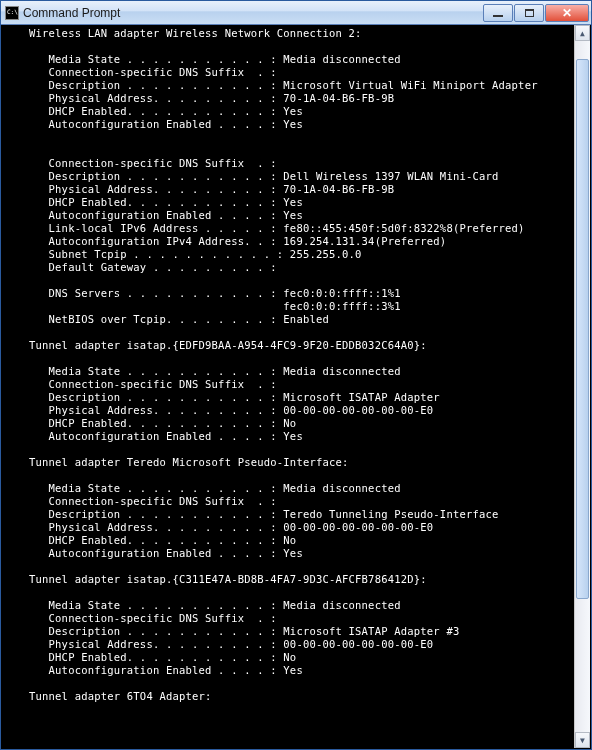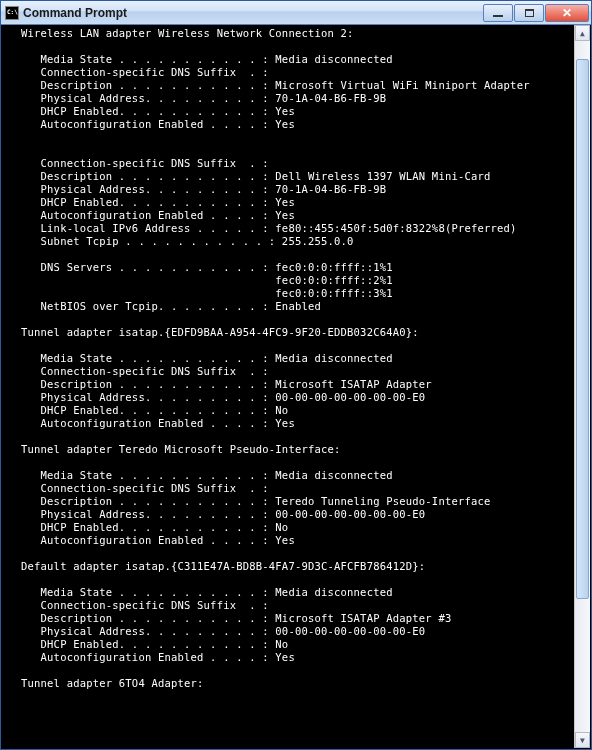--- a/index.html
+++ b/index.html
@@ -1,30 +1,30 @@
 <!DOCTYPE html>
 <html><head>
   <meta charset="utf-8">
   <style>
     * { margin: 0; padding: 0; box-sizing: border-box; }
     body { width: 592px; height: 750px; background: #fff; font-family: "Lucida Console", Monaco, monospace; overflow: hidden; }
     .window { width: 592px; height: 750px; border: 1px solid #2a5a9e; background: #000; position: relative; }
     .titlebar { height: 24px; background: linear-gradient(to bottom, #e8f0fb 0%, #d2e2f7 45%, #b8d1ee 46%, #cadef4 100%); display: flex; align-items: center; justify-content: space-between; border-bottom: 1px solid #5a7fb8; padding: 0 2px 0 4px; }
-    .titlebar-left { display: flex; align-items: flex-end; gap: 4px; font-weight: bold; }
+    .titlebar-left { display: flex; align-items: flex-end; gap: 4px; }
     .app-icon { width: 14px; height: 14px; background: #000; border: 1px solid #888; display: inline-block; position: relative; }
     .app-icon::after { content: "C:\\"; color: #fff; font-size: 6px; position: absolute; top: 1px; left: 1px; }
     .title-text { font-family: "Segoe UI", Tahoma, sans-serif; font-size: 12px; color: #1a1a1a; }
     .win-controls { display: flex; gap: 1px; }
     .win-btn { width: 30px; height: 18px; border: 1px solid #5a7fb8; border-radius: 2px; display: flex; align-items: center; justify-content: center; font-size: 10px; cursor: default; }
     .win-btn.min, .win-btn.max { background: linear-gradient(to bottom, #e8f0fb, #b8d1ee); }
     .win-btn.close { background: linear-gradient(to bottom, #f8b0a8, #e2503a); color: #fff; width: 44px; }
     .min-shape { width: 10px; height: 1px; border-bottom: 2px solid #333; margin-top: 6px; }
     .max-shape { width: 9px; height: 8px; border: 1px solid #333; border-top: 2px solid #333; }
     .close-shape { font-weight: bold; font-family: Arial; font-size: 12px; color: #fff; }
-    .terminal { background: #000; color: #fff; padding: 2px 20px; font-size: 10.5px; line-height: 13px; letter-spacing: 0.2px; height: calc(100% - 24px); overflow: hidden; position: relative; }
+    .terminal { background: #000; color: #fff; padding: 2px 20px; font-size: 10.5px; line-height: 13px; letter-spacing: 0.2px; height: calc(100% - 24px); overflow: hidden; position: relative; margin-left: 8px; }
     .line { white-space: pre; }
     @keyframes blink { 50% { opacity: 0; } }
     .scrollbar-v { position: absolute; right: 1px; top: 24px; bottom: 1px; width: 16px; background: linear-gradient(to right, #e8eaf0, #f6f8fc); border-left: 1px solid #c8c8c8; }
     .sb-btn { width: 100%; height: 16px; background: linear-gradient(to bottom, #f6f8fc, #dfe5ee); border: 1px solid #b4bac4; display: flex; align-items: center; justify-content: center; box-sizing: border-box; }
     .sb-btn.down { position: absolute; bottom: 0; }
     .sb-track { position: absolute; top: 16px; bottom: 16px; left: 0; right: 0; }
     .sb-thumb { position: absolute; left: 1px; right: 1px; top: 18px; height: 540px; background: linear-gradient(to right, #d6e6fb, #b8d1ee); border: 1px solid #8aa8ce; border-radius: 2px; }
     .arrow { font-size: 8px; color: #4a5a72; }
     .terminal-inner { margin-right: 16px; }
   </style>
@@ -61,24 +61,25 @@
         <div class="line">   DHCP Enabled. . . . . . . . . . . : Yes</div>
         <div class="line">   Autoconfiguration Enabled . . . . : Yes</div>
         <div class="line">&nbsp;</div>
         <div class="line">&nbsp;</div>
         <div class="line">   Connection-specific DNS Suffix  . :</div>
         <div class="line">   Description . . . . . . . . . . . : Dell Wireless 1397 WLAN Mini-Card</div>
         <div class="line">   Physical Address. . . . . . . . . : 70-1A-04-B6-FB-9B</div>
         <div class="line">   DHCP Enabled. . . . . . . . . . . : Yes</div>
         <div class="line">   Autoconfiguration Enabled . . . . : Yes</div>
         <div class="line">   Link-local IPv6 Address . . . . . : fe80::455:450f:5d0f:8322%8(Preferred)</div>
+        <div class="line">   Autoconfiguration IPv4 Address. . : 169.254.131.34(Preferred)</div>
         <div class="line">   Subnet Tcpip . . . . . . . . . . . : 255.255.0.0</div>
+        <div class="line">   Default Gateway . . . . . . . . . :</div>
         <div class="line">&nbsp;</div>
         <div class="line">   DNS Servers . . . . . . . . . . . : fec0:0:0:ffff::1%1</div>
-        <div class="line">                                       fec0:0:0:ffff::2%1</div>
         <div class="line">                                       fec0:0:0:ffff::3%1</div>
         <div class="line">   NetBIOS over Tcpip. . . . . . . . : Enabled</div>
         <div class="line">&nbsp;</div>
         <div class="line">Tunnel adapter isatap.{EDFD9BAA-A954-4FC9-9F20-EDDB032C64A0}:</div>
         <div class="line">&nbsp;</div>
         <div class="line">   Media State . . . . . . . . . . . : Media disconnected</div>
         <div class="line">   Connection-specific DNS Suffix  . :</div>
         <div class="line">   Description . . . . . . . . . . . : Microsoft ISATAP Adapter</div>
         <div class="line">   Physical Address. . . . . . . . . : 00-00-00-00-00-00-00-E0</div>
         <div class="line">   DHCP Enabled. . . . . . . . . . . : No</div>
@@ -86,21 +87,21 @@
         <div class="line">&nbsp;</div>
         <div class="line">Tunnel adapter Teredo Microsoft Pseudo-Interface:</div>
         <div class="line">&nbsp;</div>
         <div class="line">   Media State . . . . . . . . . . . : Media disconnected</div>
         <div class="line">   Connection-specific DNS Suffix  . :</div>
         <div class="line">   Description . . . . . . . . . . . : Teredo Tunneling Pseudo-Interface</div>
         <div class="line">   Physical Address. . . . . . . . . : 00-00-00-00-00-00-00-E0</div>
         <div class="line">   DHCP Enabled. . . . . . . . . . . : No</div>
         <div class="line">   Autoconfiguration Enabled . . . . : Yes</div>
         <div class="line">&nbsp;</div>
-        <div class="line">Default adapter isatap.{C311E47A-BD8B-4FA7-9D3C-AFCFB786412D}:</div>
+        <div class="line">Tunnel adapter isatap.{C311E47A-BD8B-4FA7-9D3C-AFCFB786412D}:</div>
         <div class="line">&nbsp;</div>
         <div class="line">   Media State . . . . . . . . . . . : Media disconnected</div>
         <div class="line">   Connection-specific DNS Suffix  . :</div>
         <div class="line">   Description . . . . . . . . . . . : Microsoft ISATAP Adapter #3</div>
         <div class="line">   Physical Address. . . . . . . . . : 00-00-00-00-00-00-00-E0</div>
         <div class="line">   DHCP Enabled. . . . . . . . . . . : No</div>
         <div class="line">   Autoconfiguration Enabled . . . . : Yes</div>
         <div class="line">&nbsp;</div>
         <div class="line">Tunnel adapter 6TO4 Adapter:</div>
       </div>

